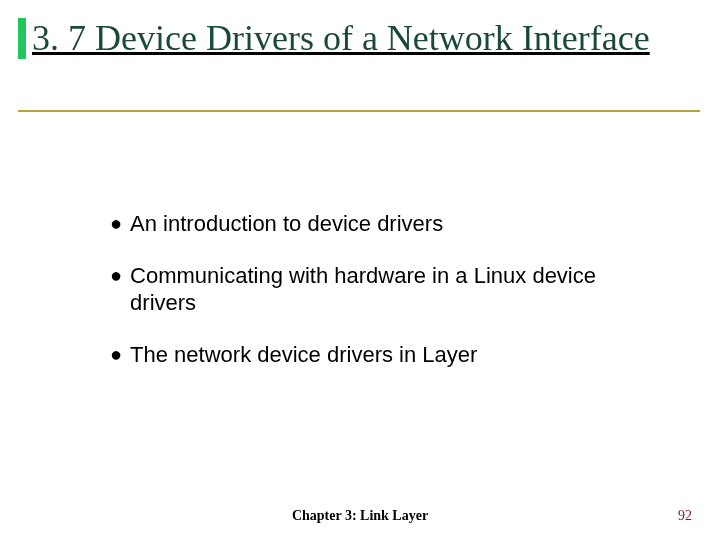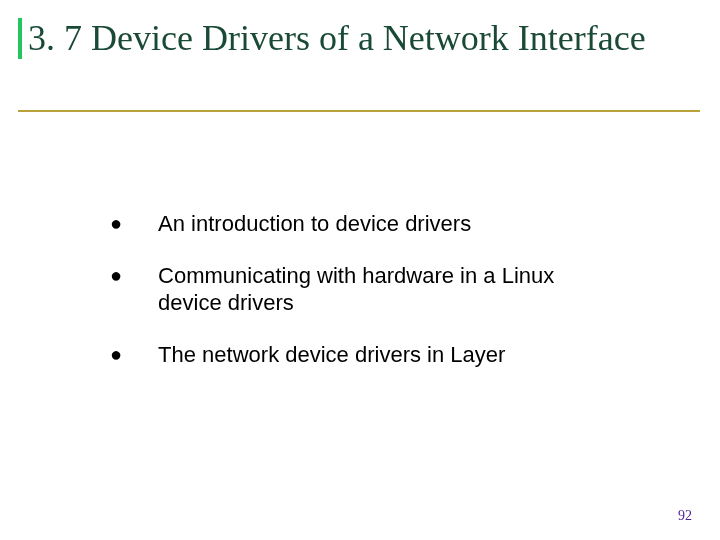--- a/index.html
+++ b/index.html
@@ -14,21 +14,22 @@
     width: 720px;
     height: 540px;
     position: relative;
     padding: 0;
   }
   .title-block {
     position: absolute;
     top: 18px;
     left: 18px;
     right: 40px;
-    border-left: 4px solid #22c55e;
+    border-left: 8px solid #22c55e;
+    text-decoration: underline;
   }
   .title-text {
     font-size: 36px;
     line-height: 1.15;
     color: #1a4a36;
     font-family: "Times New Roman", Times, serif;
     padding-left: 6px;
   }
   .title-underline {
     position: absolute;
@@ -54,40 +55,39 @@
     align-items: flex-start;
   }
   .bullet-mark {
     flex: 0 0 auto;
     font-size: 20px;
     line-height: 1.35;
     margin-right: 8px;
   }
   .bullet-text {
     flex: 1 1 auto;
-    margin-left: 28px;
   }
   .footer-center {
     position: absolute;
     bottom: 16px;
     left: 0;
     right: 0;
     text-align: center;
     font-family: "Times New Roman", Times, serif;
     font-weight: bold;
     font-size: 14px;
     color: #000;
   }
   .footer-pagenum {
     position: absolute;
     bottom: 16px;
     right: 28px;
     font-family: "Times New Roman", Times, serif;
     font-size: 14px;
-    color: #4c1d95;
+    color: #7f1d1d;
   }
 </style>
 </head>
 <body>
 
 <div class="slide">
 
   <div class="title-block">
     <div class="title-text">3. 7 Device Drivers of a Network Interface</div>
   </div>
@@ -105,15 +105,16 @@
       <span class="bullet-text">Communicating with hardware in a Linux device drivers</span>
     </div>
 
     <div class="bullet-item">
       <span class="bullet-mark">●</span>
       <span class="bullet-text">The network device drivers in Layer</span>
     </div>
 
   </div>
 
+  <div class="footer-center">Chapter 3: Link Layer</div>
   <div class="footer-pagenum">92</div>
 
 </div>
 
 </body></html>

